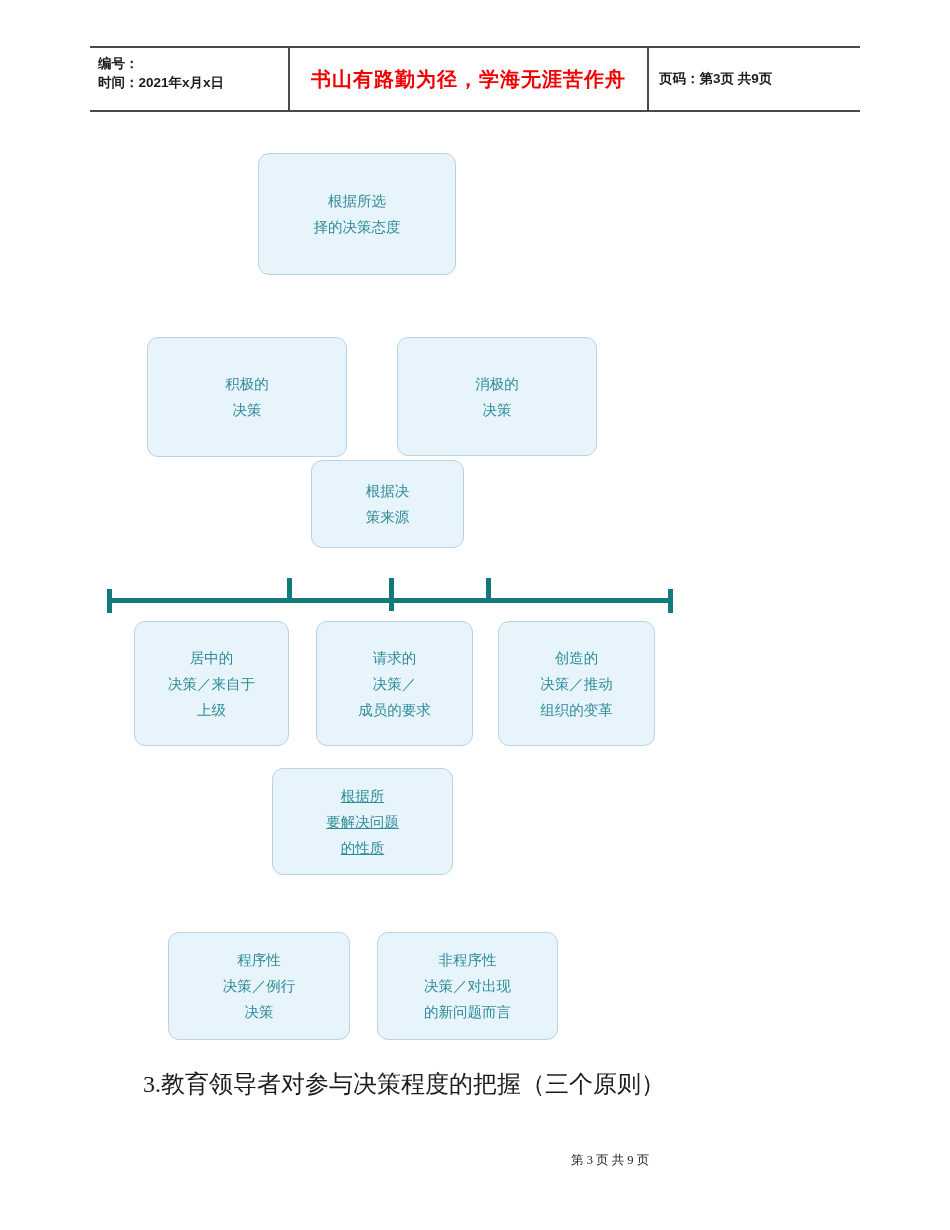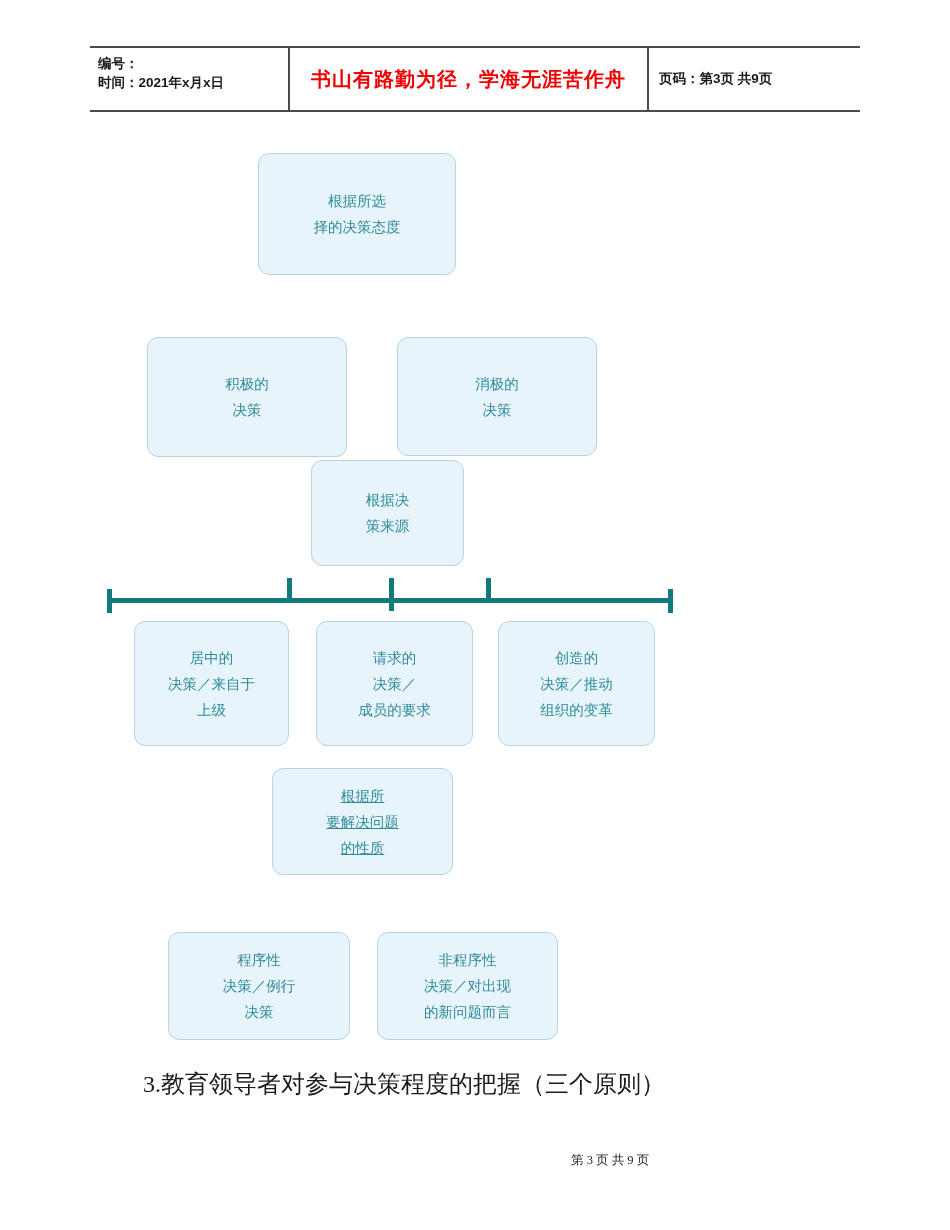--- a/index.html
+++ b/index.html
@@ -80,21 +80,21 @@
 
   <div class="fbox" style="left:258px; top:153px; width:198px; height:122px;">根据所选
 择的决策态度</div>
 
   <div class="fbox" style="left:140px; top:337px; width:200px; height:120px;margin-left:7px;">积极的
 决策</div>
 
   <div class="fbox" style="left:373px; top:337px; width:200px; height:119px;margin-left:24px;">消极的
 决策</div>
 
-  <div class="fbox" style="left:311px; top:460px; width:153px; height:106px;">根据决
+  <div class="fbox" style="left:311px; top:460px; width:153px; height:88px;">根据决
 策来源</div>
 
   <div>
     <div class="br" style="left:107px; top:598px; width:566px; height:5px;"></div>
     <div class="br" style="left:107px; top:589px; width:5px; height:24px;"></div>
     <div class="br" style="left:668px; top:589px; width:5px; height:24px;"></div>
     <div class="br" style="left:287px; top:578px; width:5px; height:25px;"></div>
     <div class="br" style="left:389px; top:578px; width:5px; height:33px;"></div>
     <div class="br" style="left:486px; top:578px; width:5px; height:25px;"></div>
   </div>

